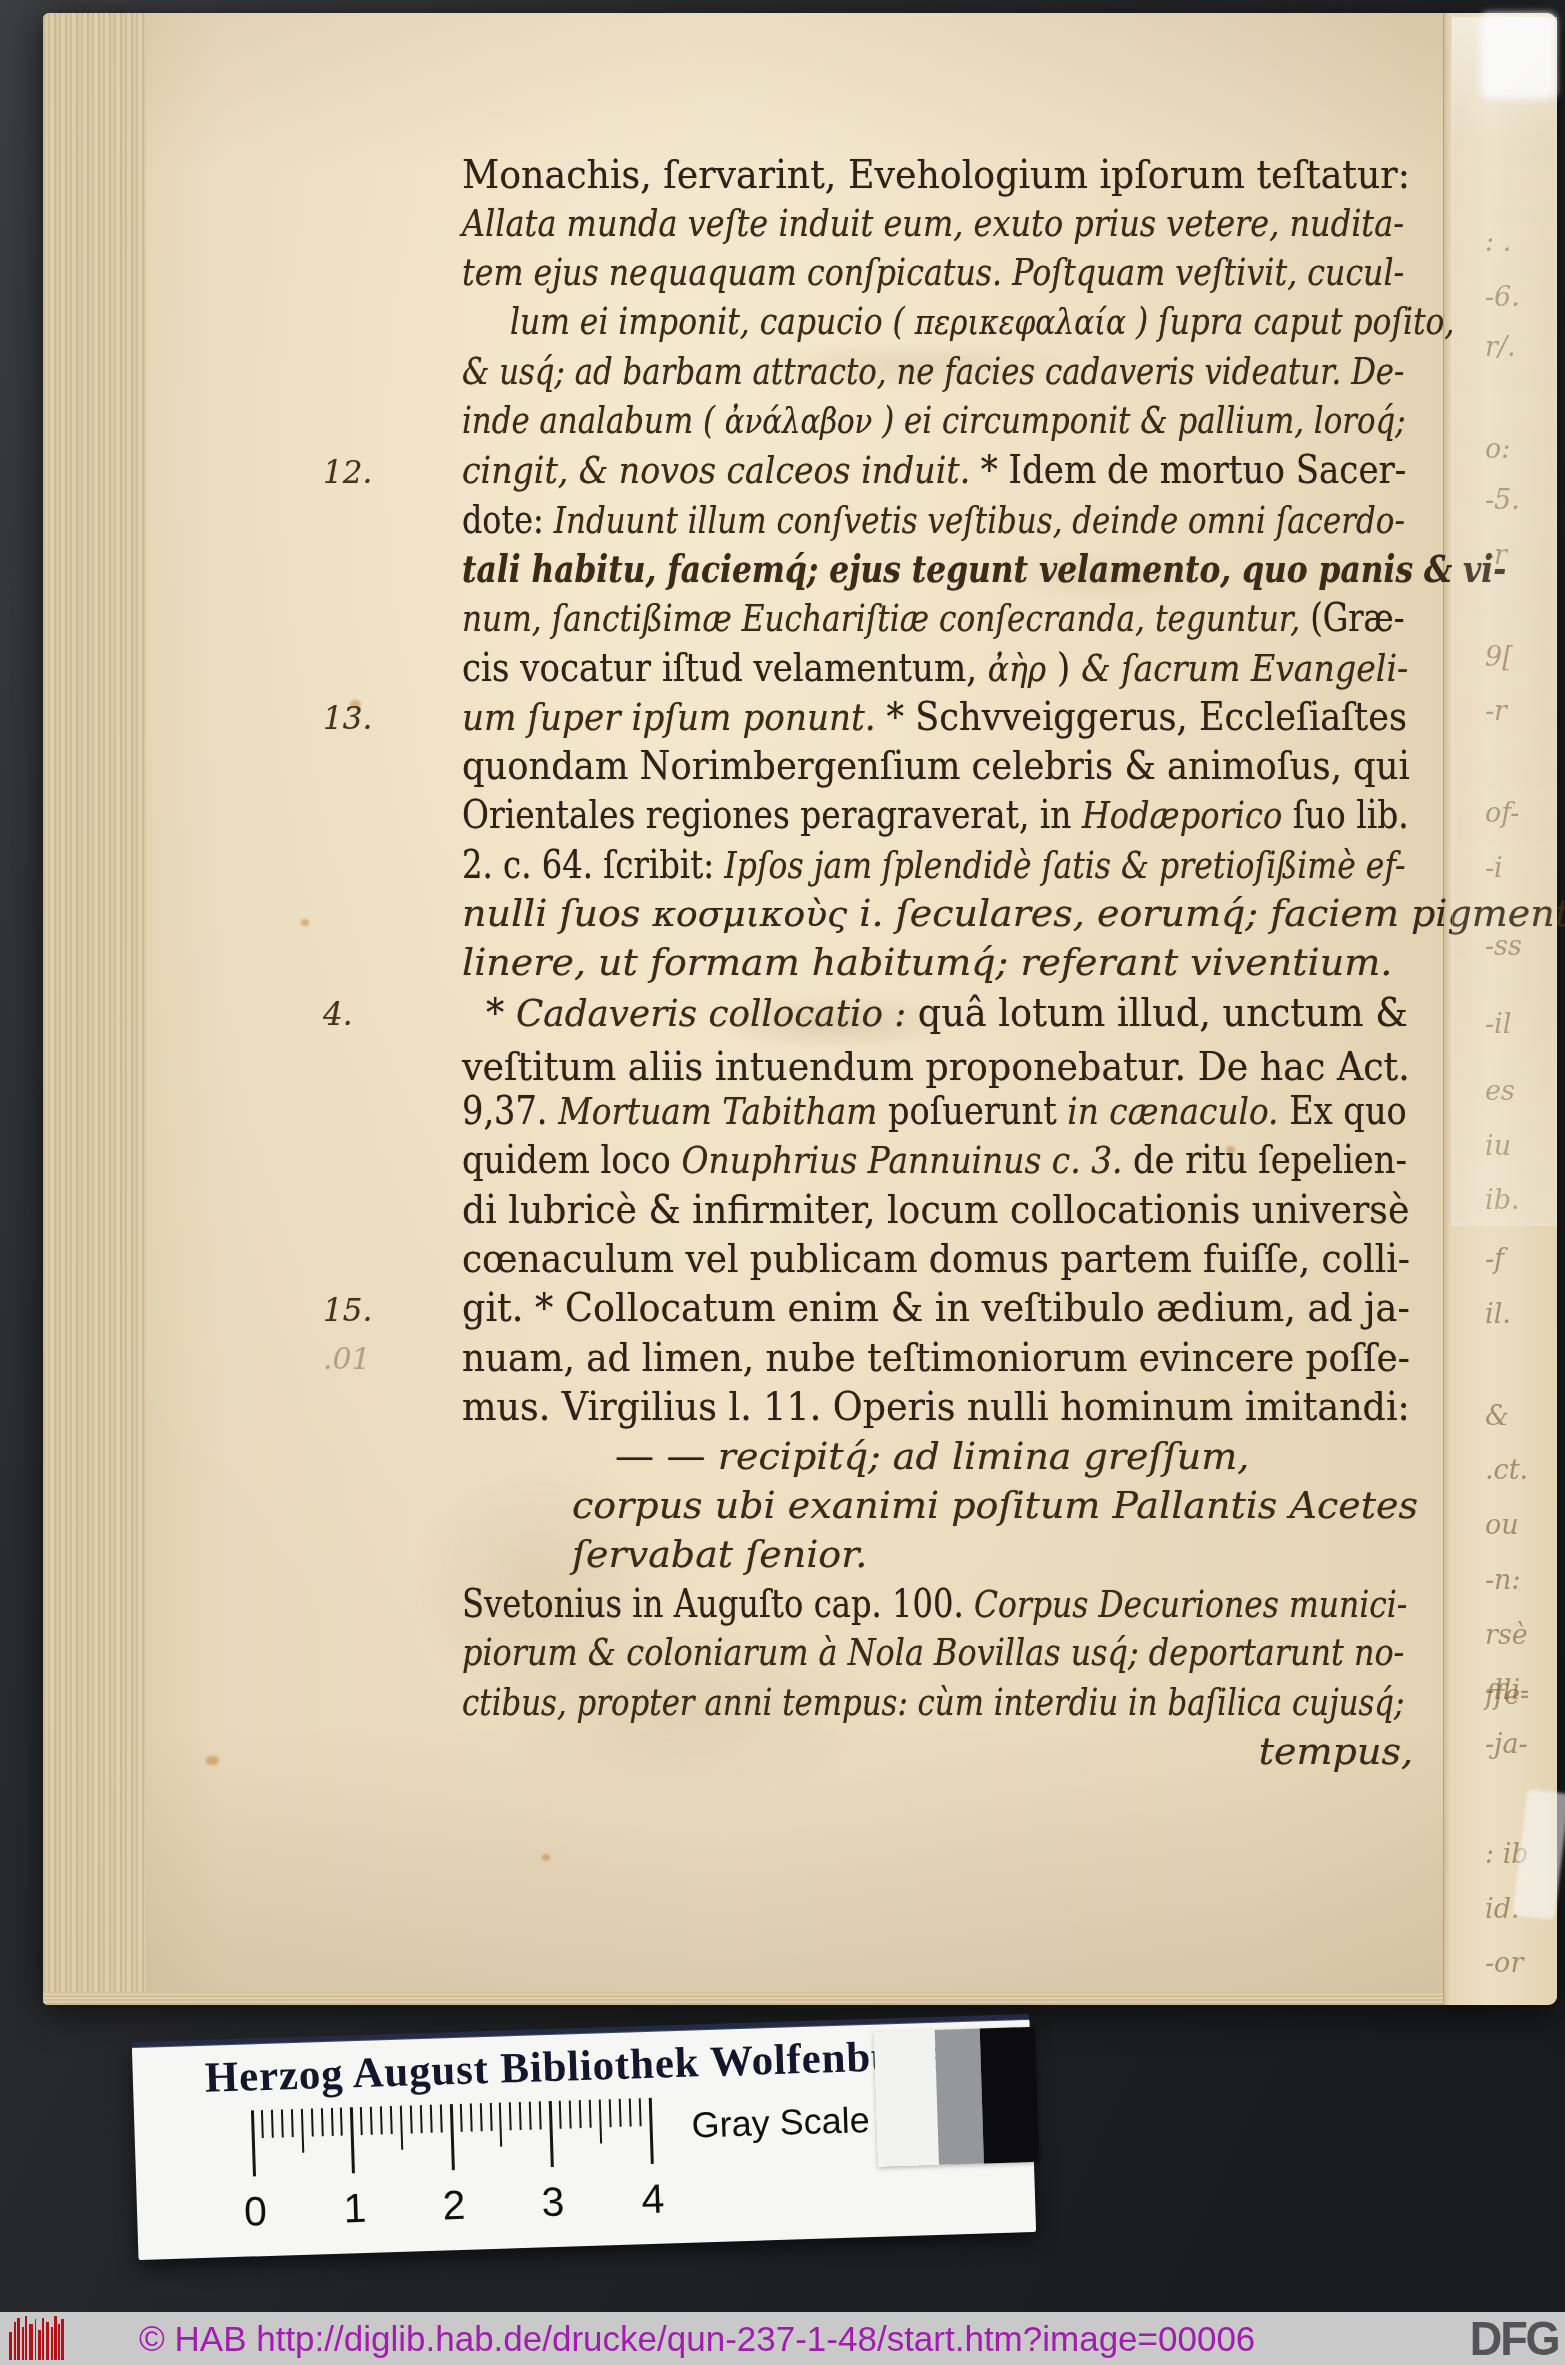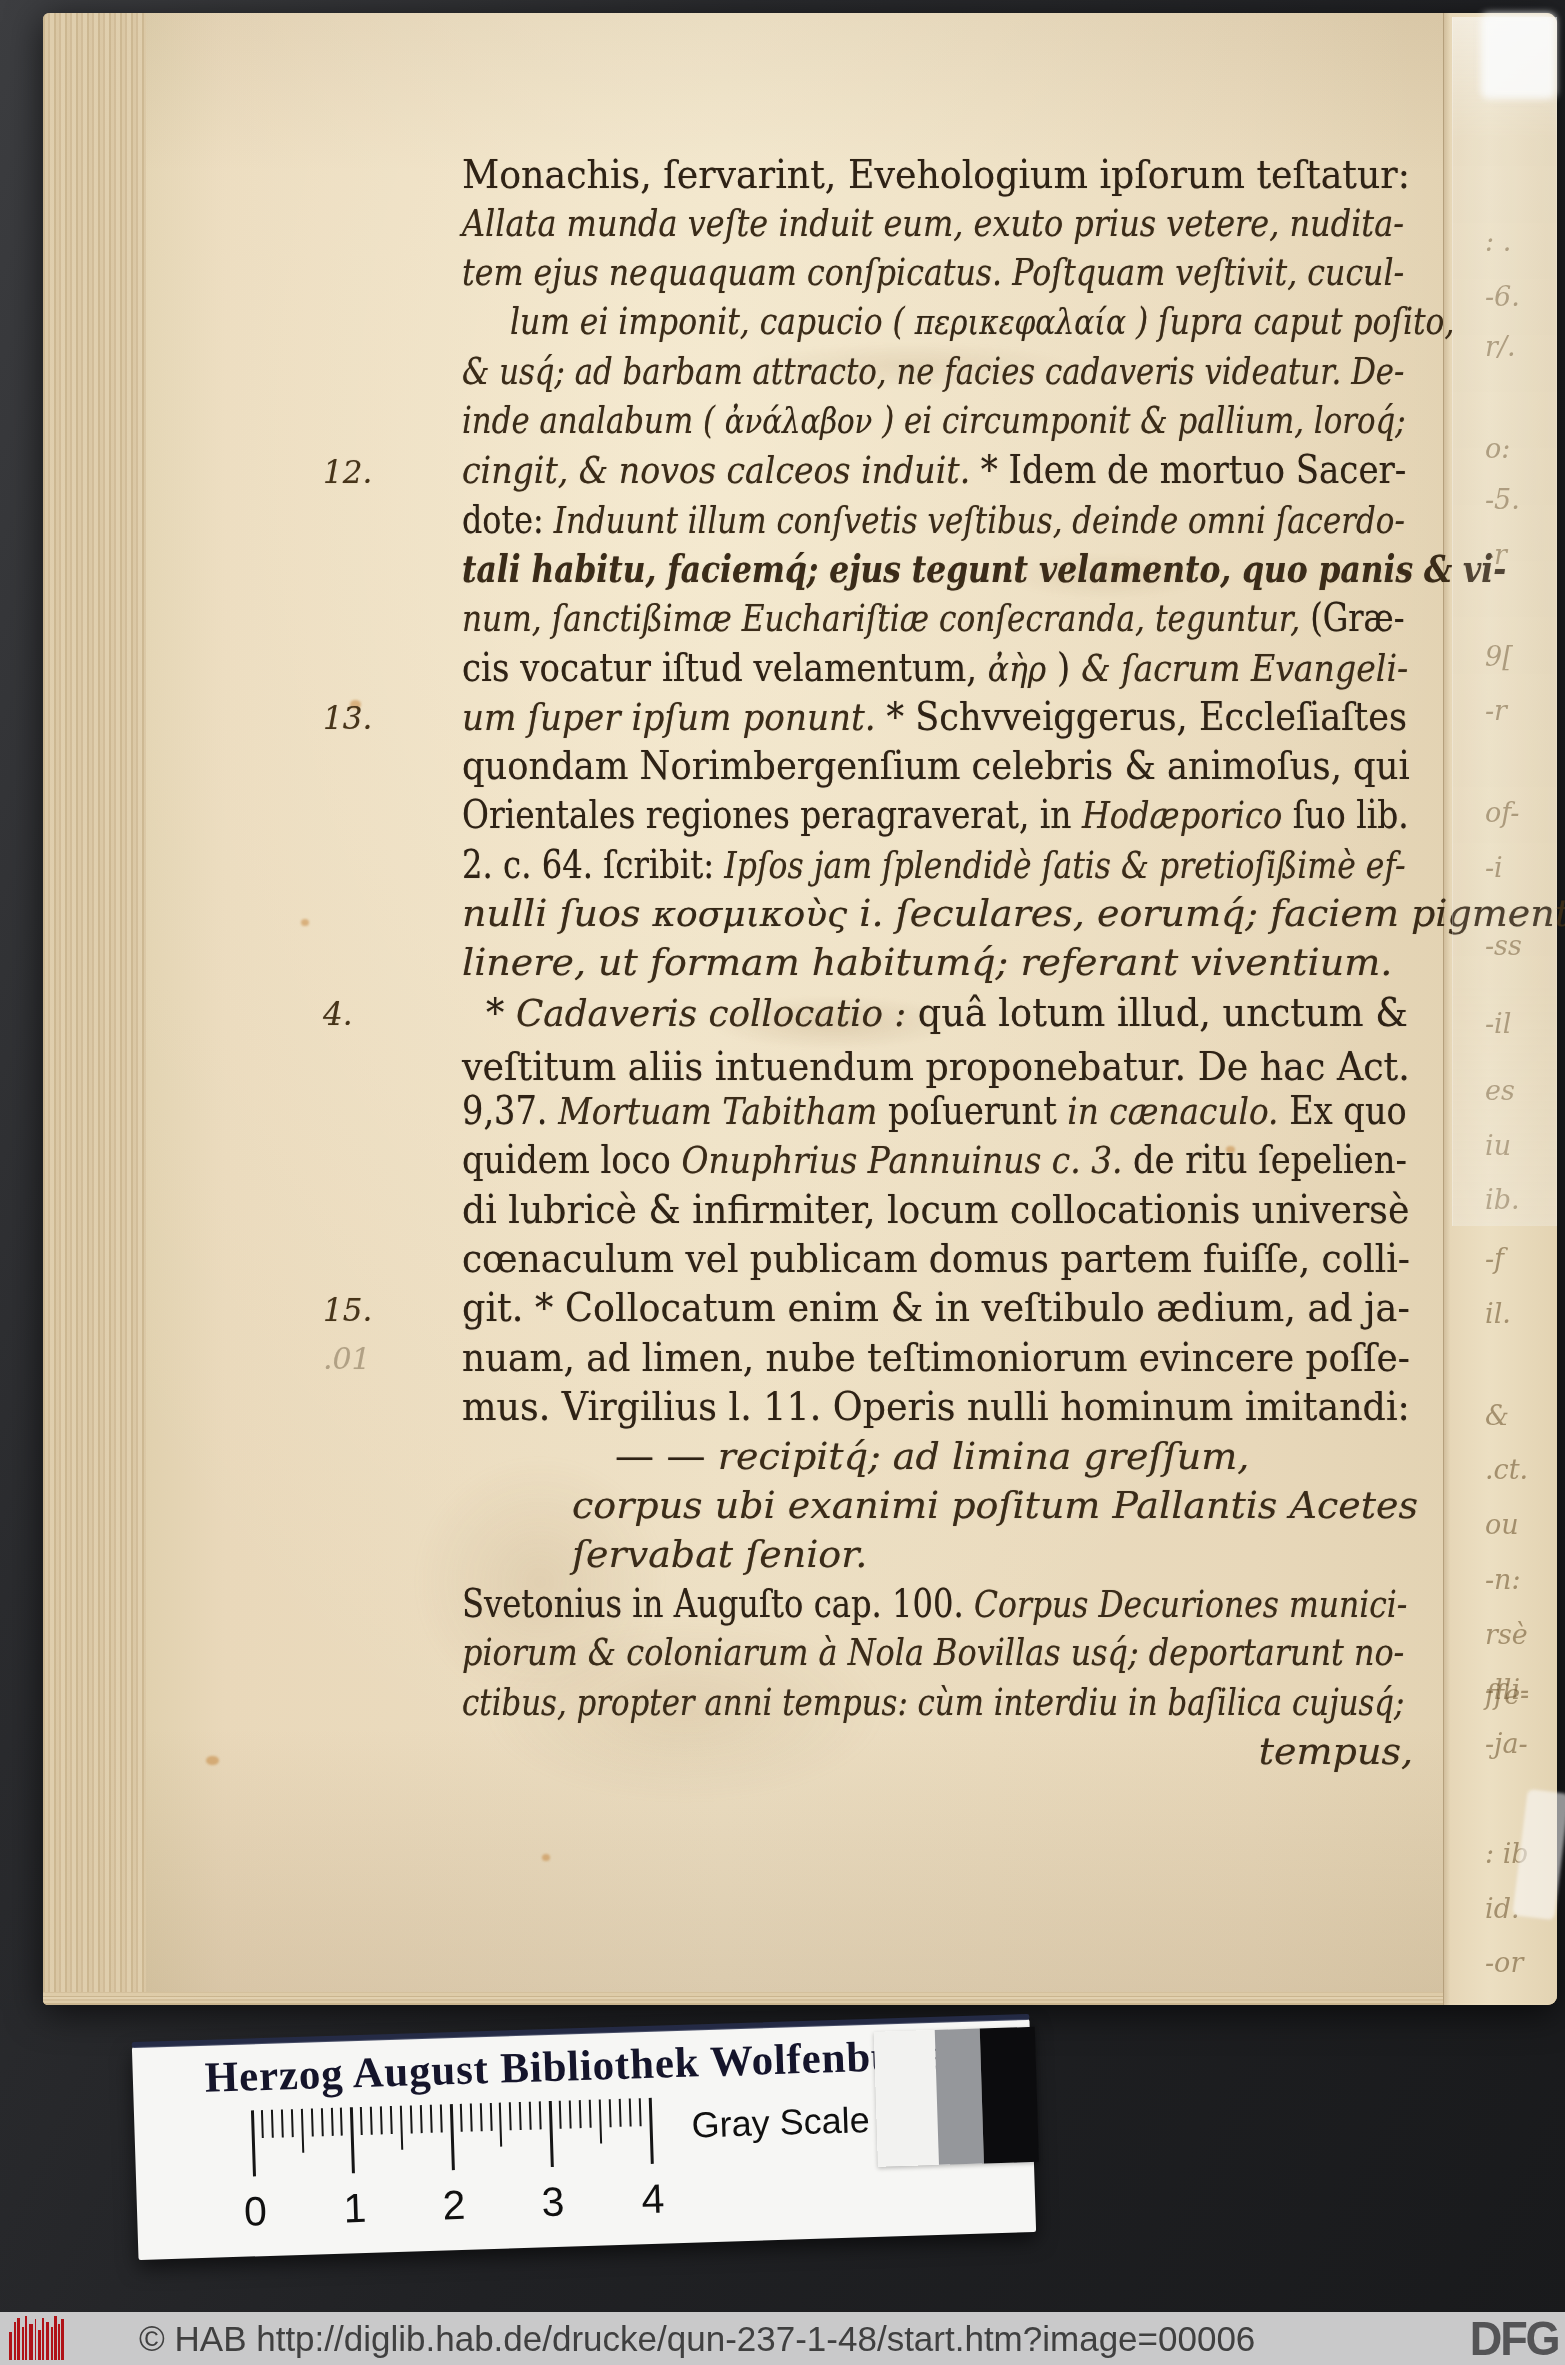--- a/index.html
+++ b/index.html
@@ -60,21 +60,21 @@
   .grayscale-label{position:absolute;left:557px;top:75px;
     font-family:"Liberation Sans",sans-serif;font-size:36px;color:#101010;}
   #patches{position:absolute;left:742px;top:7.8px;height:135px;display:flex;
     box-shadow:0 1.6px 4.7px rgba(0,0,0,0.25);}
   .patch{height:100%;}
   
   .footer-bar{position:absolute;left:0;top:2312px;width:1565px;height:53px;background:#c9c9ca;}
   .hab-logo{position:absolute;left:9.4px;bottom:4.7px;height:45px;display:flex;align-items:flex-end;gap:1.6px;}
   .hab-logo span{display:block;background:#b01217;}
   .footer-text{position:absolute;left:139px;top:0;line-height:53px;
-    font-family:"Liberation Sans",sans-serif;font-size:35px;color:#404040;}
+    font-family:"Liberation Sans",sans-serif;font-size:35px;color:#a21caf;}
   .dfg{position:absolute;right:6.3px;top:0;line-height:52px;
     font-family:"Liberation Sans",sans-serif;font-weight:bold;font-size:49px;color:#545456;
     letter-spacing:-2.3px;transform:scaleX(0.92);transform-origin:right center;}
 </style>
 </head>
 <body>
 
 <div class="stage">
 
   <div class="page">

